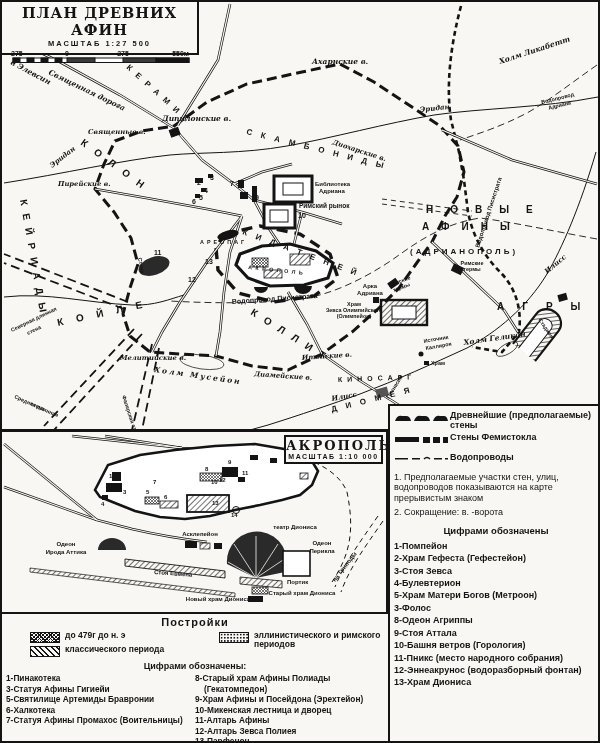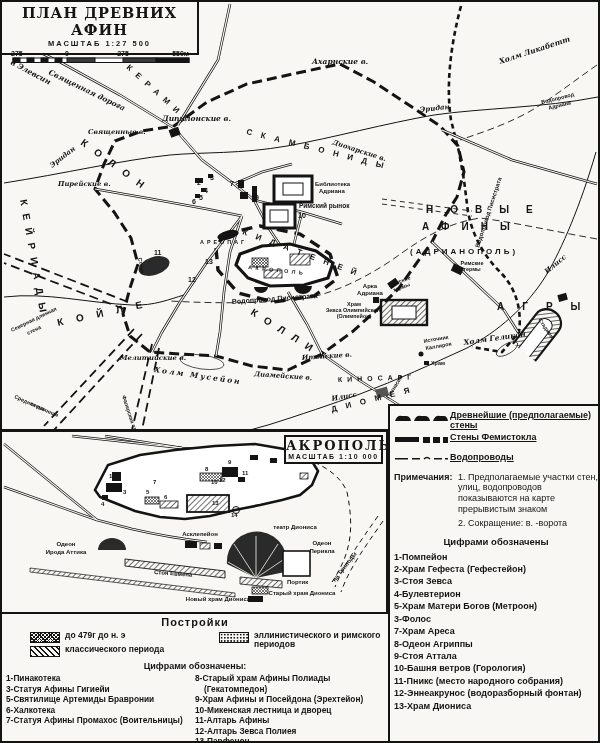--- a/index.html
+++ b/index.html
@@ -24,21 +24,21 @@
                background:#f8f7f3;text-align:center;box-sizing:border-box;z-index:2;}
   .inset-title .t1{font-family:"DejaVu Serif",serif;font-weight:700;font-size:13px;letter-spacing:2px;margin-top:1px;}
   .inset-title .t2{font-size:7px;font-weight:700;letter-spacing:1.5px;}
 
   
   .right-panel{position:absolute;left:386px;top:402px;width:214px;height:341px;background:#f8f7f3;
                border-top:2px solid #141414;border-left:2px solid #141414;box-sizing:border-box;
                padding:5px 4px 0 4px;z-index:5;}
   .leg-row{display:flex;align-items:flex-start;margin-bottom:2px;}
   .leg-sym{width:56px;flex:none;padding-top:1px;}
-  .leg-lbl{font-size:9px;font-weight:700;line-height:1.1;text-decoration:underline;}
+  .leg-lbl{font-size:9px;font-weight:700;line-height:1.1;}
   .leg-gap{height:7px;}
   .notes{display:flex;margin-top:9px;}
   .notes-label{flex:none;width:64px;font-size:9px;font-weight:700;}
   .notes-body{font-size:9px;font-weight:400;line-height:1.2;}
   .note2{margin-top:3px;}
   .right-list{margin-top:7px;}
   .right-list .hd{text-align:center;font-size:9.5px;font-weight:700;margin-bottom:4px;}
   .right-list .it{font-size:9px;font-weight:700;line-height:1.38;padding-left:10px;text-indent:-10px;}
 
   
@@ -441,35 +441,33 @@
           <rect x="1" y="4" width="13" height="1.5"></rect>
             <rect x="18" y="4" width="8" height="1.5"></rect>
           <path d="M30,5 q3,-3 6,0" stroke="#141414" stroke-width="1.4" fill="none"></path>
           <rect x="40" y="4" width="8" height="1.5"></rect>
             <rect x="51" y="4" width="3" height="1.5"></rect>
         </svg>
       </span>
       <span class="leg-lbl">Водопроводы</span>
     </div>
     <div class="notes">
-      <span class="notes-label">Примечания:</span>
       <span class="notes-body">
         <span>1. Предполагаемые участки стен, улиц, водопроводов показываются на карте прерывистым знаком</span>
         <span class="note2" style="display:block;">2. Сокращение: в. -ворота</span>
       </span>
     </div>
     <div class="right-list">
       <div class="hd">Цифрами обозначены</div>
       <div class="it">1-Помпейон</div>
       <div class="it">2-Храм Гефеста (Гефестейон)</div>
       <div class="it">3-Стоя Зевса</div>
       <div class="it">4-Булевтерион</div>
       <div class="it">5-Храм Матери Богов (Метроон)</div>
       <div class="it">3-Фолос</div>
-      <div class="it">7-Храм Ареса</div>
       <div class="it">8-Одеон Агриппы</div>
       <div class="it">9-Стоя Аттала</div>
       <div class="it">10-Башня ветров (Горология)</div>
       <div class="it">11-Пникс (место народного собрания)</div>
       <div class="it">12-Эннеакрунос (водоразборный фонтан)</div>
       <div class="it">13-Храм Диониса</div>
     </div>
   </div>
 
   <div class="bottom-legend">

